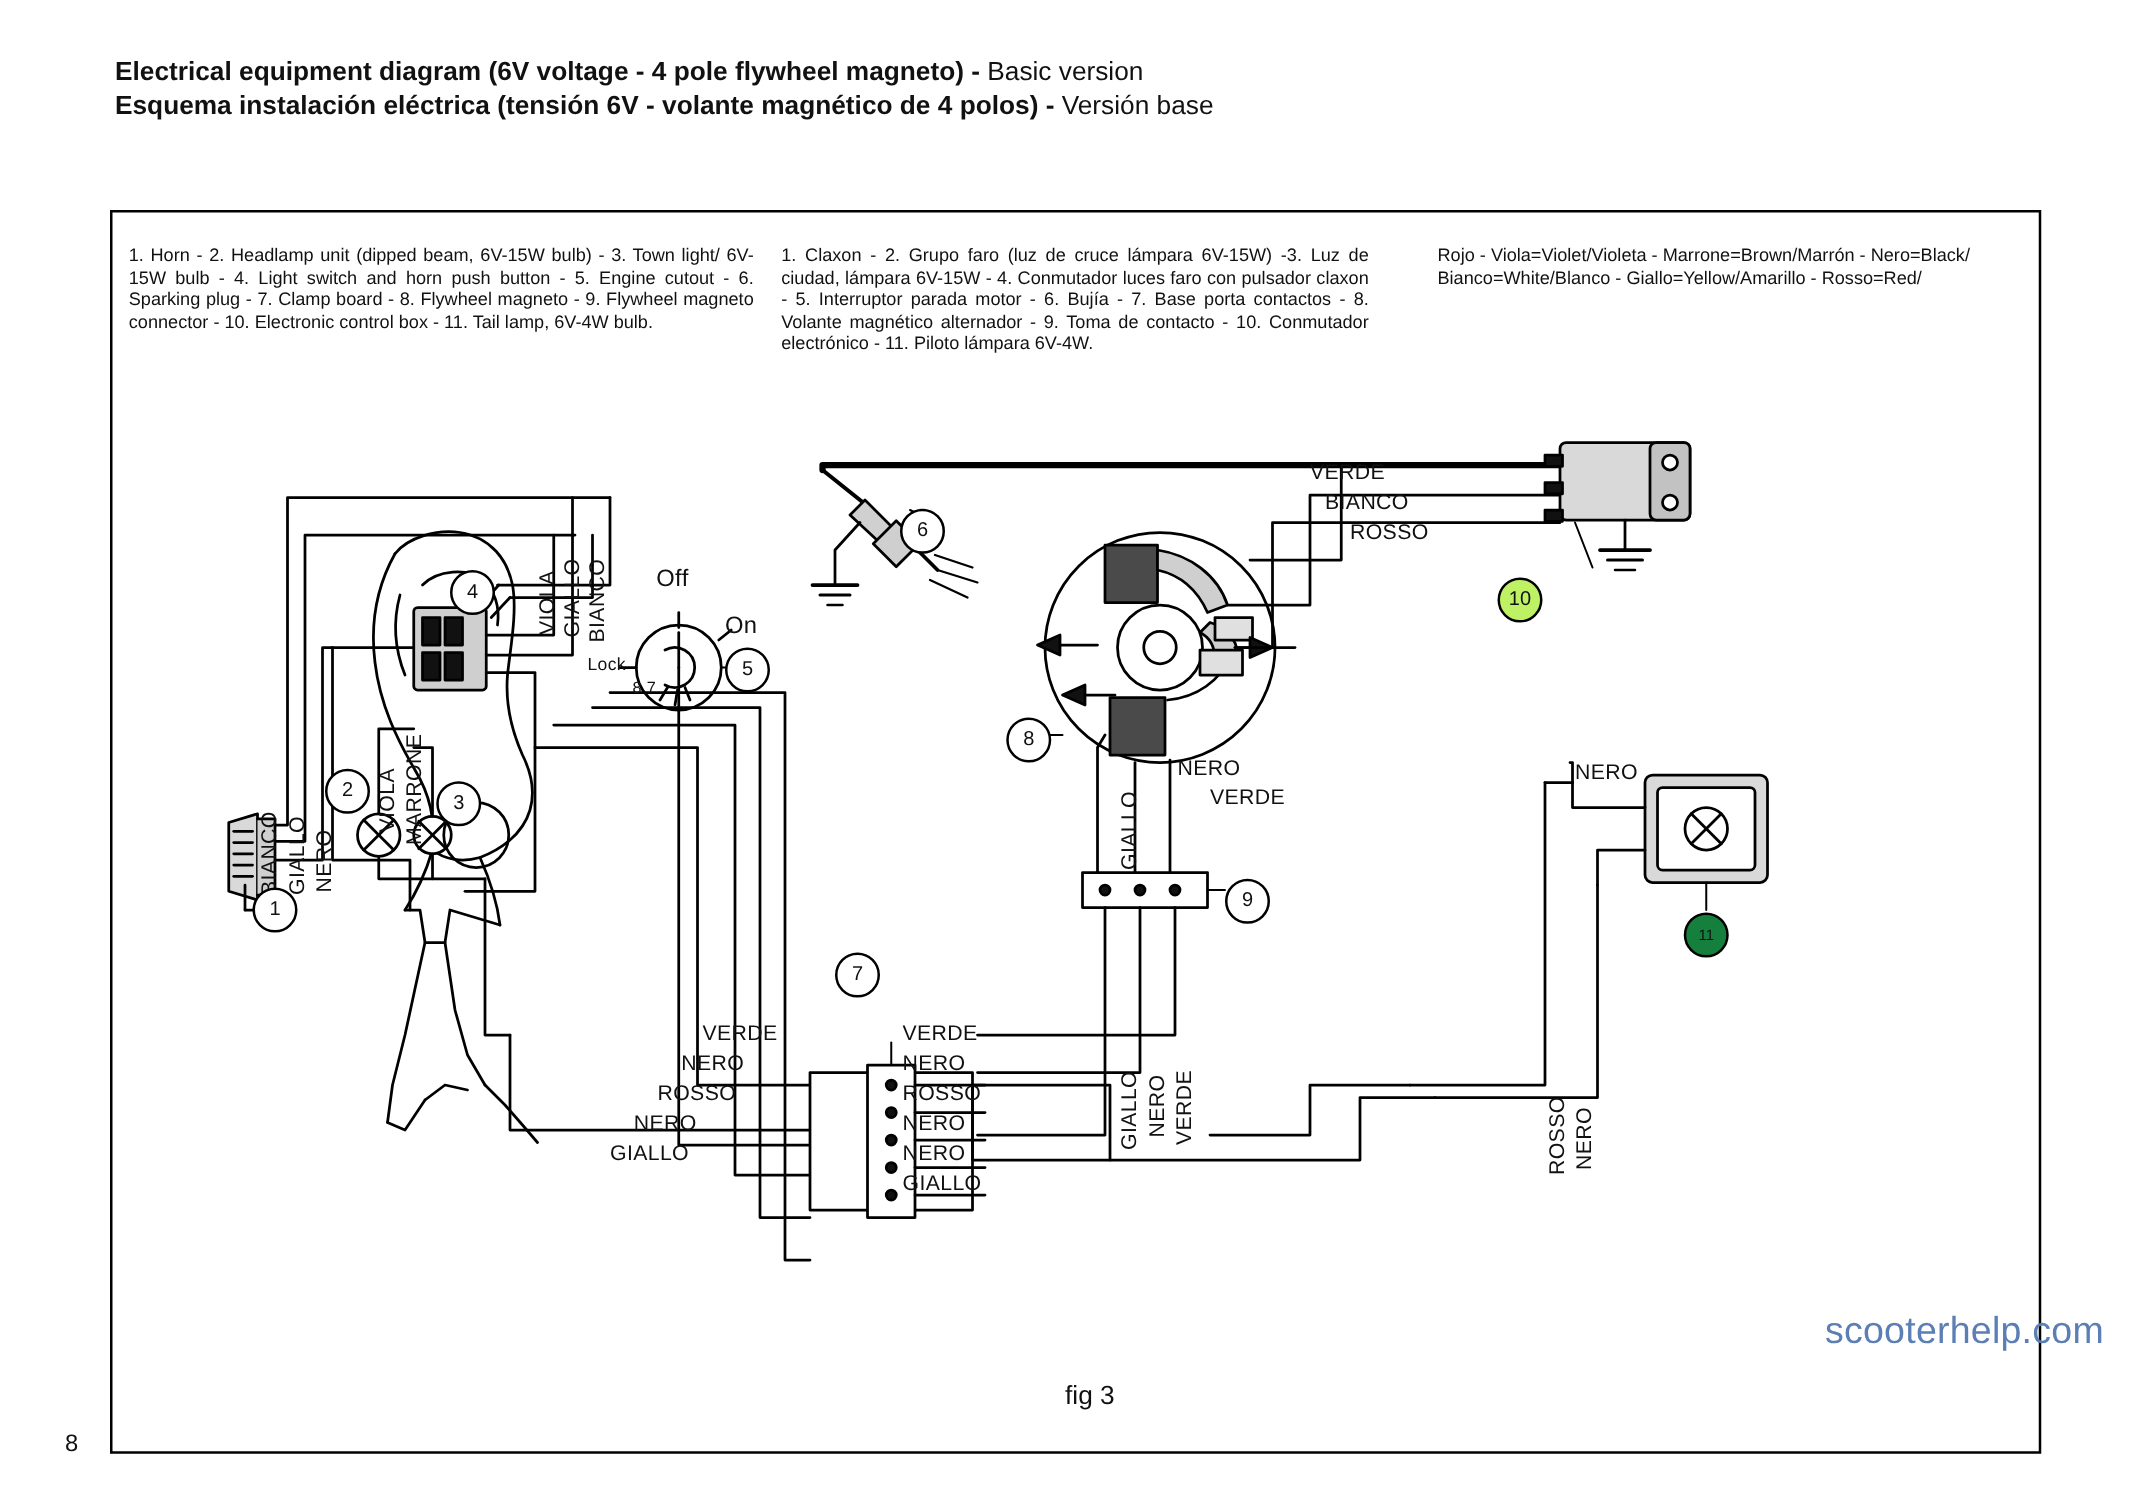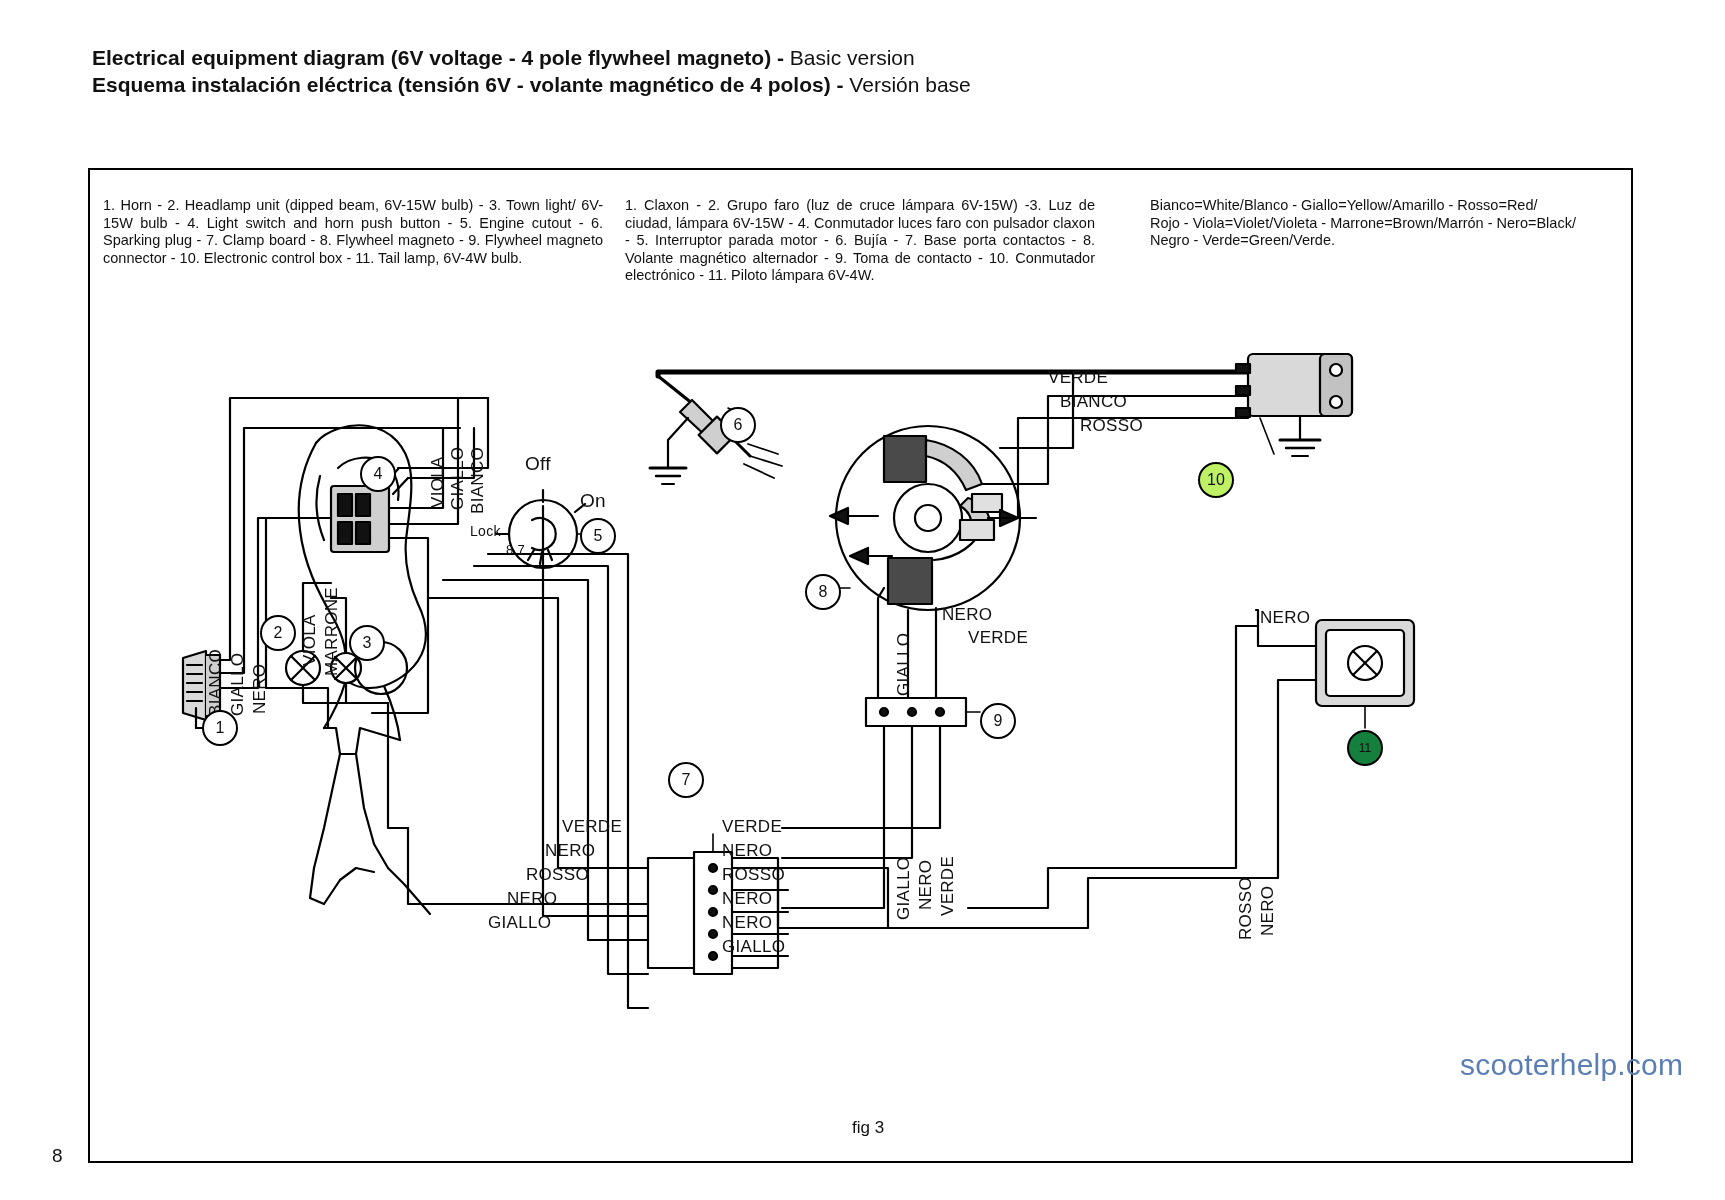--- a/index.html
+++ b/index.html
@@ -18,21 +18,21 @@
   
   .legend{position:absolute;font-size:14.5px;line-height:17.5px;text-align:justify;}
   #legend-en{left:103px;top:197px;width:500px;}
   #legend-es{left:625px;top:197px;width:470px;}
   #legend-colors{left:1150px;top:197px;width:480px;line-height:17.5px;}
 
   
   .page-num{position:absolute;left:52px;top:1145px;font-size:19px;}
 
   
-  .fig-caption{position:absolute;left:852px;top:1105px;font-size:17px;margin-top:13px;}
+  .fig-caption{position:absolute;left:852px;top:1105px;font-size:21px;}
 
   
   .watermark{position:absolute;left:1460px;top:1020px;font-size:30px;color:#5b7fb4;letter-spacing:.2px;margin-top:28px;}
 
   
   .diagram{position:absolute;left:88px;top:168px;width:1545px;height:995px;}
   svg{display:block;}
 
   
   .lbl{position:absolute;font-size:17px;letter-spacing:.3px;white-space:nowrap;font-family:"Liberation Sans",sans-serif;}
@@ -51,23 +51,22 @@
     <div class="title-line">
       <b>Esquema instalación eléctrica (tensión 6V - volante magnético de 4 polos) -</b><span class="light"> Versión base</span>
     </div>
   </div>
 
   <div class="frame"></div>
 
   <div class="legend" id="legend-en">1. Horn - 2. Headlamp unit (dipped beam, 6V-15W bulb) - 3. Town light/ 6V-15W bulb - 4. Light switch and horn push button - 5. Engine cutout - 6. Sparking plug - 7. Clamp board - 8. Flywheel magneto - 9. Flywheel magneto connector - 10. Electronic control box - 11. Tail lamp, 6V-4W bulb.</div>
   <div class="legend" id="legend-es">1. Claxon - 2. Grupo faro (luz de cruce lámpara 6V-15W) -3. Luz de ciudad, lámpara 6V-15W - 4. Conmutador luces faro con pulsador claxon - 5. Interruptor parada motor - 6. Bujía - 7. Base porta contactos - 8. Volante magnético alternador - 9. Toma de contacto - 10. Conmutador electrónico - 11. Piloto lámpara 6V-4W.</div>
   <div class="legend" id="legend-colors">
+    <div>Rojo - Viola=Violet/Violeta - Marrone=Brown/Marrón - Nero=Black/</div>
     <div>Bianco=White/Blanco - Giallo=Yellow/Amarillo - Rosso=Red/</div>
-    <div>Rojo - Viola=Violet/Violeta - Marrone=Brown/Marrón - Nero=Black/</div>
-    <div>Negro - Verde=Green/Verde.</div>
   </div>
 
   <div class="page-num">8</div>
   <div class="fig-caption">fig 3</div>
   <div class="watermark">scooterhelp.com</div>
 
   <div class="diagram">
 
     <svg width="1545" height="995" viewBox="0 0 1545 995" xmlns="http://www.w3.org/2000/svg">
       <g fill="none" stroke="#000" stroke-width="2.2" stroke-linecap="round" stroke-linejoin="round">

